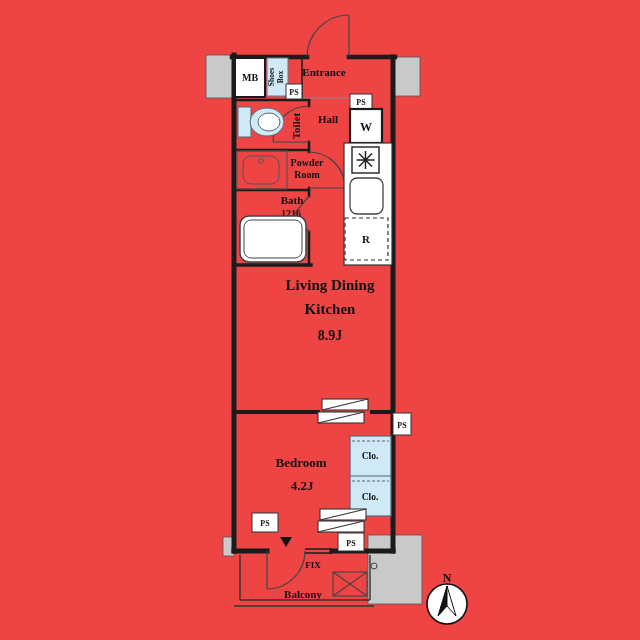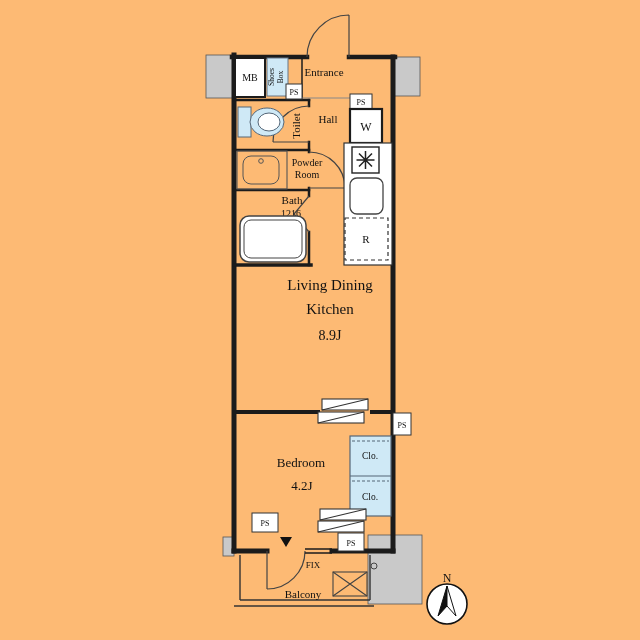--- a/index.html
+++ b/index.html
@@ -3,22 +3,23 @@
 <meta charset="utf-8">
 <style>
   html, body {
     margin: 0; padding: 0;
     background: #ffffff;
     font-family: "Liberation Serif", "DejaVu Serif", serif;
   }
   .canvas {
     position: relative;
     width: 640px; height: 640px;
-    background: #fdba74;
+    background: #ef4444;
     overflow: hidden;
+    font-weight: bold;
   }
   svg { position: absolute; left: 0; top: 0; }
   svg text {
     font-family: "Liberation Serif", "DejaVu Serif", serif;
     fill: #111111;
   }
 </style>
 </head>
 <body>
 

